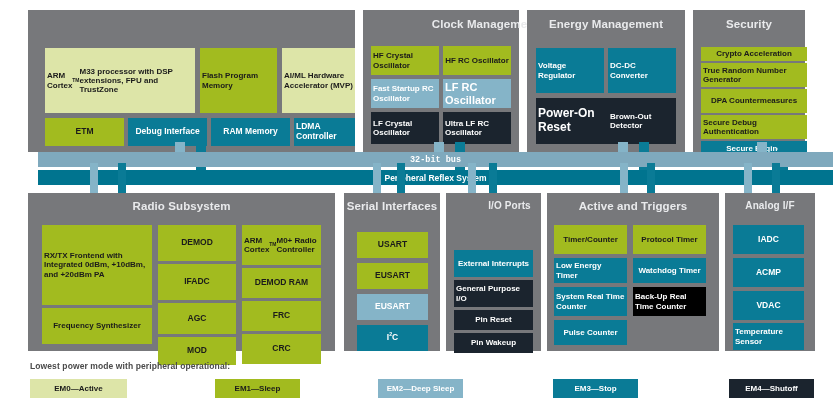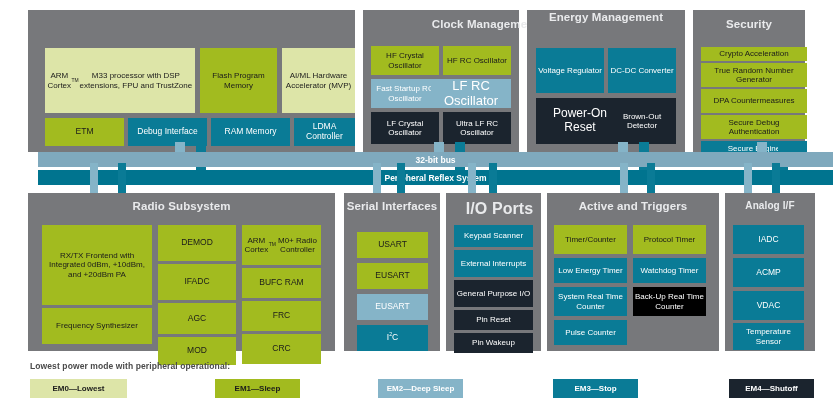--- a/index.html
+++ b/index.html
@@ -13,22 +13,22 @@
   
   .panel{position:absolute;background:#77787b;box-sizing:border-box;}
   .panel-title{
     color:#e9eaec;font-weight:bold;text-align:center;
     letter-spacing:.1px;line-height:1.12;
   }
 
   
   .blk{
     position:absolute;box-sizing:border-box;
-    display:flex;align-items:center;justify-content:center;text-align:center;
-    font-weight:normal;line-height:1.14;
+    display:flex;align-items:center;justify-content:center;
+    font-weight:bold;line-height:1.14;
     padding:1px 2px;
   }
   .em0{background:#dde5a8;color:#1b1b1b;}
   .em1{background:#a2bb1f;color:#1b1b1b;}
   .em2{background:#85b4c8;color:#ffffff;}
   .em3{background:#0a7b96;color:#ffffff;}
   .em4{background:#1b242e;color:#ffffff;}
   .em4b{background:#000000;color:#ffffff;}
 
   
@@ -69,28 +69,28 @@
     <div class="blk em3" style="left:266px;top:108px;width:61px;height:28px;font-size:8.5px;">LDMA Controller</div>
   </div>
 
   <div class="panel" style="left:363px;top:10px;width:156px;height:142px;">
     <div class="panel-title" style="position:absolute;left:0;top:8px;width:100%;font-size:11.5px;padding-left:44px;">Clock Management</div>
 
     <div class="blk em1" style="left:8px;top:36px;width:68px;height:29px;font-size:8px;">HF Crystal Oscillator</div>
     <div class="blk em1" style="left:80px;top:36px;width:68px;height:29px;font-size:8px;">HF RC Oscillator</div>
 
     <div class="blk em2" style="left:8px;top:69px;width:68px;height:29px;font-size:8px;">Fast Startup RC Oscillator</div>
-    <div class="blk em2" style="left:68px;top:69px;width:80px;height:29px;font-size:13px;">LF RC Oscillator</div>
+    <div class="blk em2" style="left:80px;top:69px;width:68px;height:29px;font-size:11px;">LF RC Oscillator</div>
 
     <div class="blk em4" style="left:80px;top:102px;width:68px;height:32px;font-size:8px;">Ultra LF RC Oscillator</div>
     <div class="blk em4" style="left:8px;top:102px;width:68px;height:32px;font-size:8px;">LF Crystal Oscillator</div>
   </div>
 
   <div class="panel" style="left:527px;top:10px;width:158px;height:142px;">
-    <div class="panel-title" style="position:absolute;left:0;top:1px;width:100%;font-size:11.5px;">Energy Management</div>
+    <div class="panel-title" style="position:absolute;left:0;top:8px;width:100%;font-size:11.5px;">Energy Management</div>
 
     <div class="blk em3" style="left:9px;top:38px;width:68px;height:45px;font-size:8px;">Voltage Regulator</div>
     <div class="blk em3" style="left:81px;top:38px;width:68px;height:45px;font-size:8px;">DC-DC Converter</div>
 
     <div class="blk em4" style="left:9px;top:88px;width:88px;height:46px;font-size:12px;">Power-On Reset</div>
     <div class="blk em4" style="left:81px;top:88px;width:68px;height:46px;font-size:8px;">Brown-Out Detector</div>
   </div>
 
   <div class="panel" style="left:693px;top:10px;width:112px;height:142px;">
     <div class="panel-title" style="position:absolute;left:0;top:8px;width:100%;font-size:11.5px;">Security</div>
@@ -104,21 +104,21 @@
 
   <div class="stub stub-l" style="left:175px;top:142px;width:10px;height:12px;"></div>
   <div class="stub stub-d" style="left:196px;top:142px;width:10px;height:34px;"></div>
   <div class="stub stub-l" style="left:434px;top:142px;width:10px;height:12px;"></div>
   <div class="stub stub-d" style="left:455px;top:142px;width:10px;height:34px;"></div>
   <div class="stub stub-l" style="left:618px;top:142px;width:10px;height:12px;"></div>
   <div class="stub stub-d" style="left:639px;top:142px;width:10px;height:34px;"></div>
   <div class="stub stub-l" style="left:757px;top:142px;width:10px;height:12px;"></div>
   <div class="stub stub-d" style="left:778px;top:142px;width:10px;height:34px;"></div>
 
-  <div class="bus bus32" style="left:38px;top:152px;width:795px;height:15px;font-size:8.5px;">
+  <div class="bus bus32" style="left:38px;top:152px;width:795px;height:15px;font-size:8.5px;font-family:Liberation Mono, monospace;">
     <span>32-bit bus</span>
   </div>
   <div class="bus busprs" style="left:38px;top:170px;width:795px;height:15px;font-size:8.5px;">
     <span>Peripheral Reflex System</span>
   </div>
 
   <div class="stub stub-l" style="left:90px;top:163px;width:8px;height:30px;"></div>
   <div class="stub stub-d" style="left:118px;top:163px;width:8px;height:30px;"></div>
   <div class="stub stub-l" style="left:373px;top:163px;width:8px;height:30px;"></div>
   <div class="stub stub-d" style="left:397px;top:163px;width:8px;height:30px;"></div>
@@ -134,40 +134,39 @@
 
     <div class="blk em1" style="left:14px;top:32px;width:110px;height:80px;font-size:8px;">RX/TX Frontend with Integrated 0dBm, +10dBm, and +20dBm PA</div>
     <div class="blk em1" style="left:14px;top:115px;width:110px;height:36px;font-size:8px;">Frequency Synthesizer</div>
 
     <div class="blk em1" style="left:130px;top:32px;width:78px;height:36px;font-size:8.5px;">DEMOD</div>
     <div class="blk em1" style="left:130px;top:71px;width:78px;height:36px;font-size:8.5px;">IFADC</div>
     <div class="blk em1" style="left:130px;top:110px;width:78px;height:31px;font-size:8.5px;">AGC</div>
     <div class="blk em1" style="left:130px;top:144px;width:78px;height:28px;font-size:8.5px;">MOD</div>
 
     <div class="blk em1" style="left:214px;top:32px;width:79px;height:40px;font-size:8px;">ARM Cortex<sup>TM</sup> M0+ Radio Controller</div>
-    <div class="blk em1" style="left:214px;top:75px;width:79px;height:30px;font-size:8.5px;">BUFC RAM</div>
+    <div class="blk em1" style="left:214px;top:75px;width:79px;height:30px;font-size:8.5px;">DEMOD RAM</div>
     <div class="blk em1" style="left:214px;top:108px;width:79px;height:30px;font-size:8.5px;">FRC</div>
     <div class="blk em1" style="left:214px;top:141px;width:79px;height:30px;font-size:8.5px;">CRC</div>
   </div>
 
   <div class="panel" style="left:344px;top:193px;width:96px;height:158px;">
     <div class="panel-title" style="position:absolute;left:0;top:7px;width:100%;font-size:11.5px;">Serial Interfaces</div>
 
     <div class="blk em1" style="left:13px;top:39px;width:71px;height:26px;font-size:8.5px;">USART</div>
     <div class="blk em1" style="left:13px;top:70px;width:71px;height:26px;font-size:8.5px;">EUSART</div>
     <div class="blk em2" style="left:13px;top:101px;width:71px;height:26px;font-size:8.5px;">EUSART</div>
     <div class="blk em3" style="left:13px;top:132px;width:71px;height:26px;font-size:8.5px;">
       <span>I<sup>2</sup>C</span>
     </div>
   </div>
 
   <div class="panel" style="left:446px;top:193px;width:95px;height:158px;">
-    <div class="panel-title" style="position:absolute;left:6px;top:7px;width:100%;font-size:16px;">I/O Ports</div>
-
-    <div class="blk em3" style="left:8px;top:32px;width:79px;height:22px;font-size:8px;">Keypad Scanner</div>
+    <div class="panel-title" style="position:absolute;left:16px;top:7px;width:100%;font-size:10px;">I/O Ports</div>
+
     <div class="blk em3" style="left:8px;top:57px;width:79px;height:27px;font-size:8px;">External Interrupts</div>
     <div class="blk em4" style="left:8px;top:87px;width:79px;height:27px;font-size:8px;">General Purpose I/O</div>
     <div class="blk em4" style="left:8px;top:117px;width:79px;height:20px;font-size:8px;">Pin Reset</div>
     <div class="blk em4" style="left:8px;top:140px;width:79px;height:20px;font-size:8px;">Pin Wakeup</div>
   </div>
 
   <div class="panel" style="left:547px;top:193px;width:172px;height:158px;">
     <div class="panel-title" style="position:absolute;left:0;top:7px;width:100%;font-size:11.5px;">Active and Triggers</div>
 
     <div class="blk em1" style="left:7px;top:32px;width:73px;height:29px;font-size:8px;">Timer/Counter</div>
@@ -186,19 +185,19 @@
     <div class="panel-title" style="position:absolute;left:0;top:7px;width:100%;font-size:10px;">Analog I/F</div>
 
     <div class="blk em3" style="left:8px;top:32px;width:71px;height:29px;font-size:8.5px;">IADC</div>
     <div class="blk em3" style="left:8px;top:65px;width:71px;height:29px;font-size:8.5px;">ACMP</div>
     <div class="blk em3" style="left:8px;top:98px;width:71px;height:29px;font-size:8.5px;">VDAC</div>
     <div class="blk em3" style="left:8px;top:130px;width:71px;height:27px;font-size:8px;">Temperature Sensor</div>
   </div>
 
   <div class="legend-caption" style="left:30px;top:361px;">Lowest power mode with peripheral operational:</div>
 
-  <div class="legend-box em0" style="left:30px;top:379px;width:97px;">EM0—Lowest</div>
+  <div class="legend-box em0" style="left:30px;top:379px;width:97px;">EM0—Active</div>
   <div class="legend-box em1" style="left:215px;top:379px;width:85px;">EM1—Sleep</div>
   <div class="legend-box em2" style="left:378px;top:379px;width:85px;">EM2—Deep Sleep</div>
   <div class="legend-box em3" style="left:553px;top:379px;width:85px;">EM3—Stop</div>
   <div class="legend-box em4" style="left:729px;top:379px;width:85px;">EM4—Shutoff</div>
 
 </div>
 
 </body></html>

